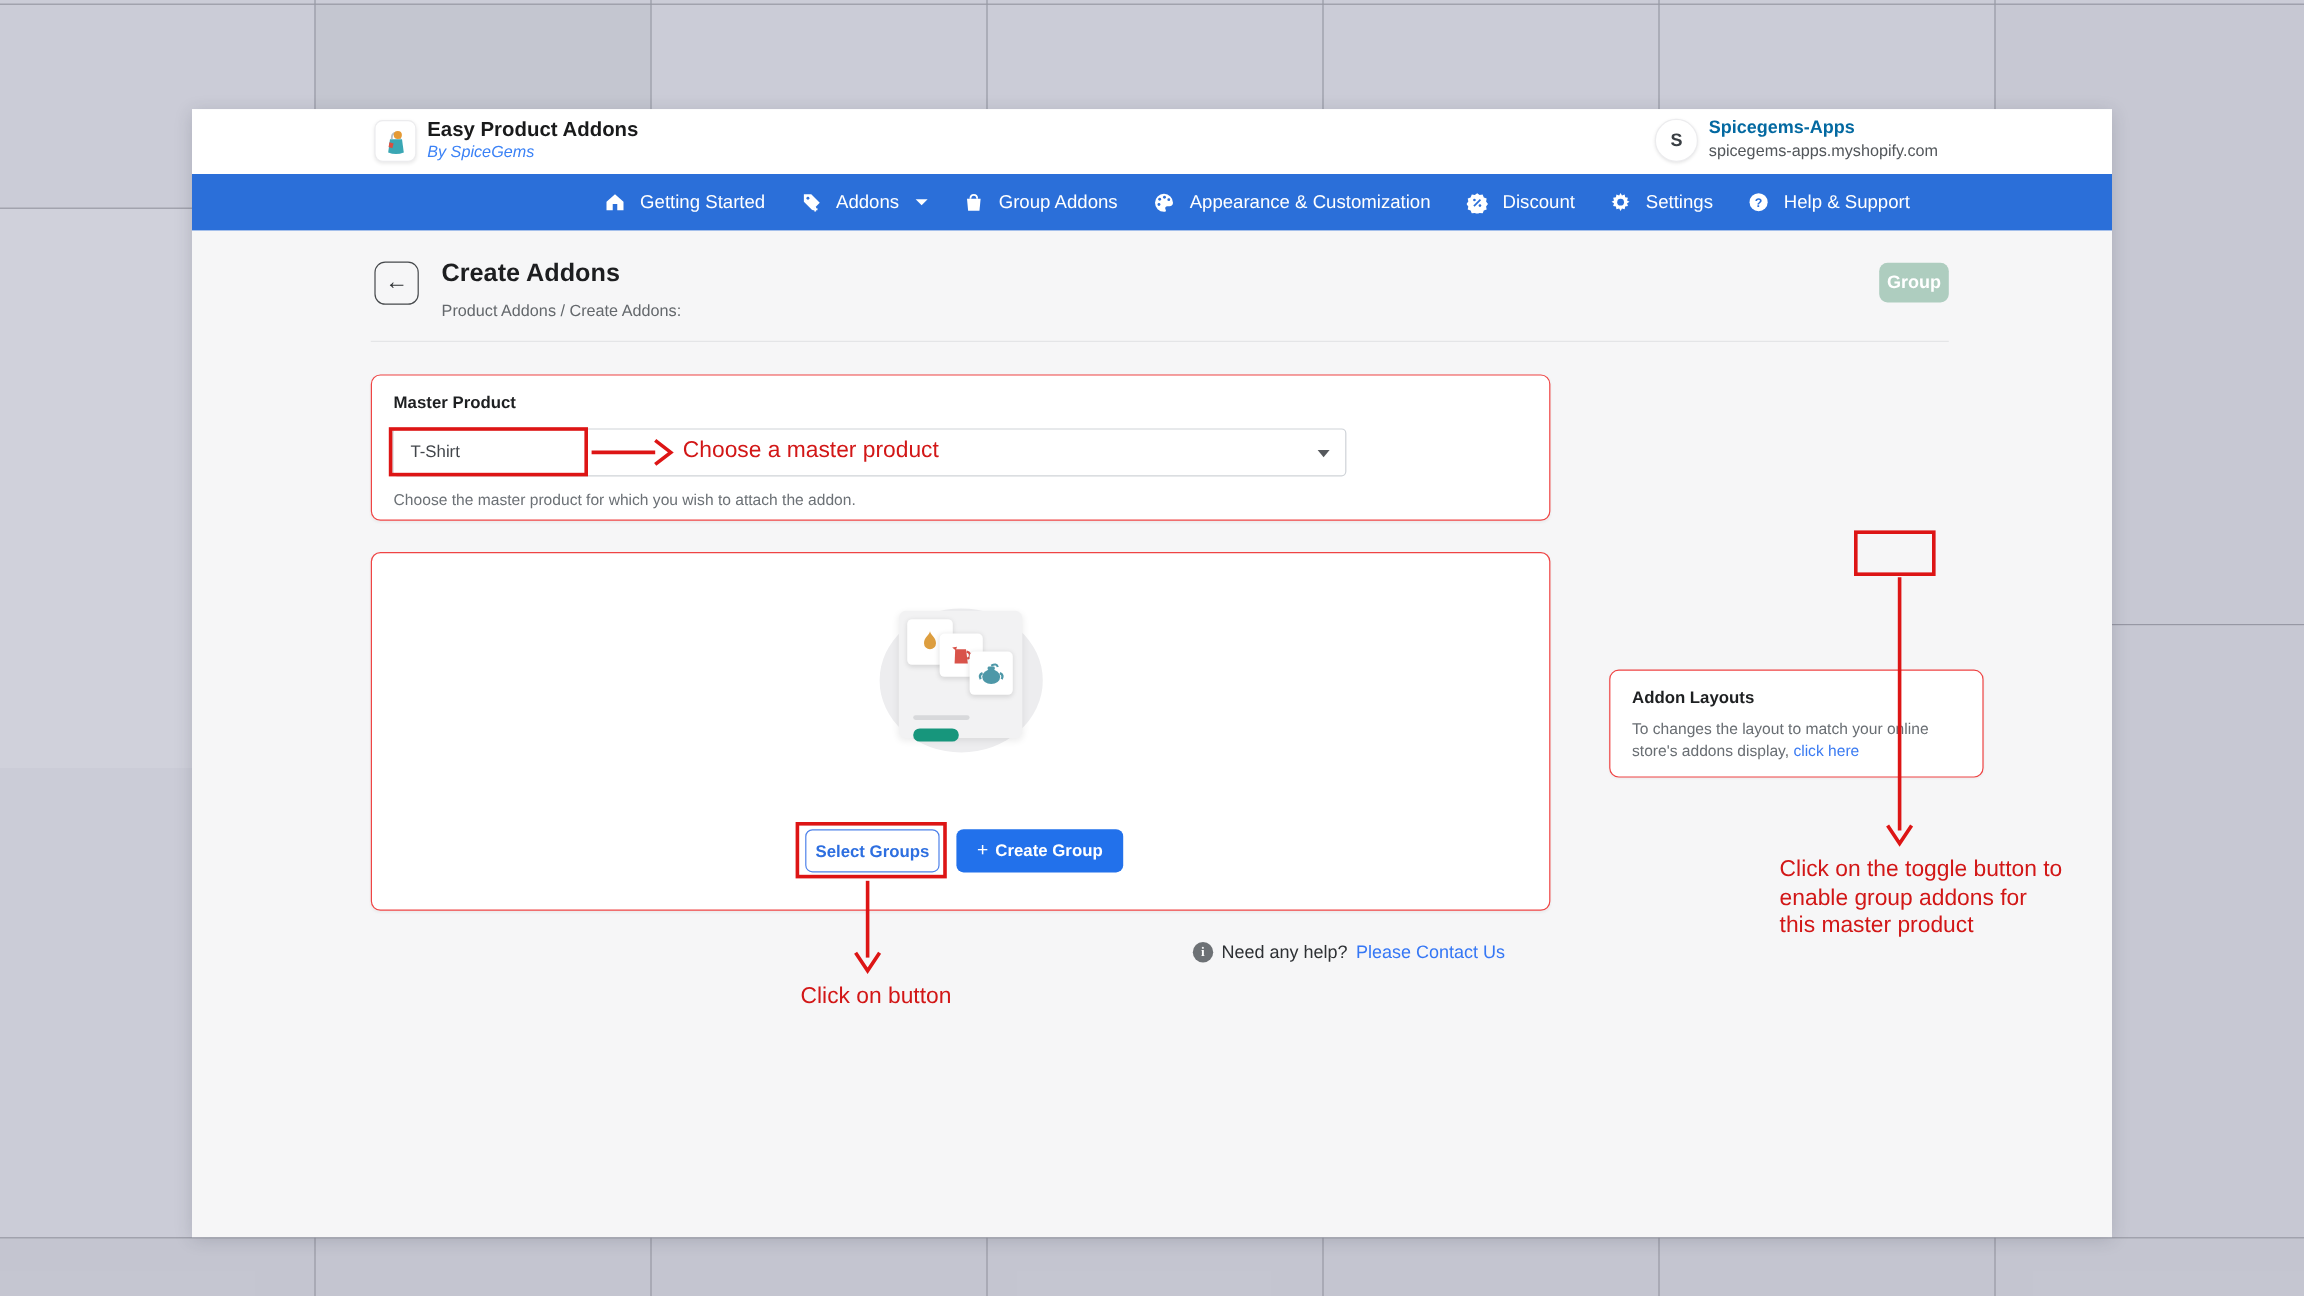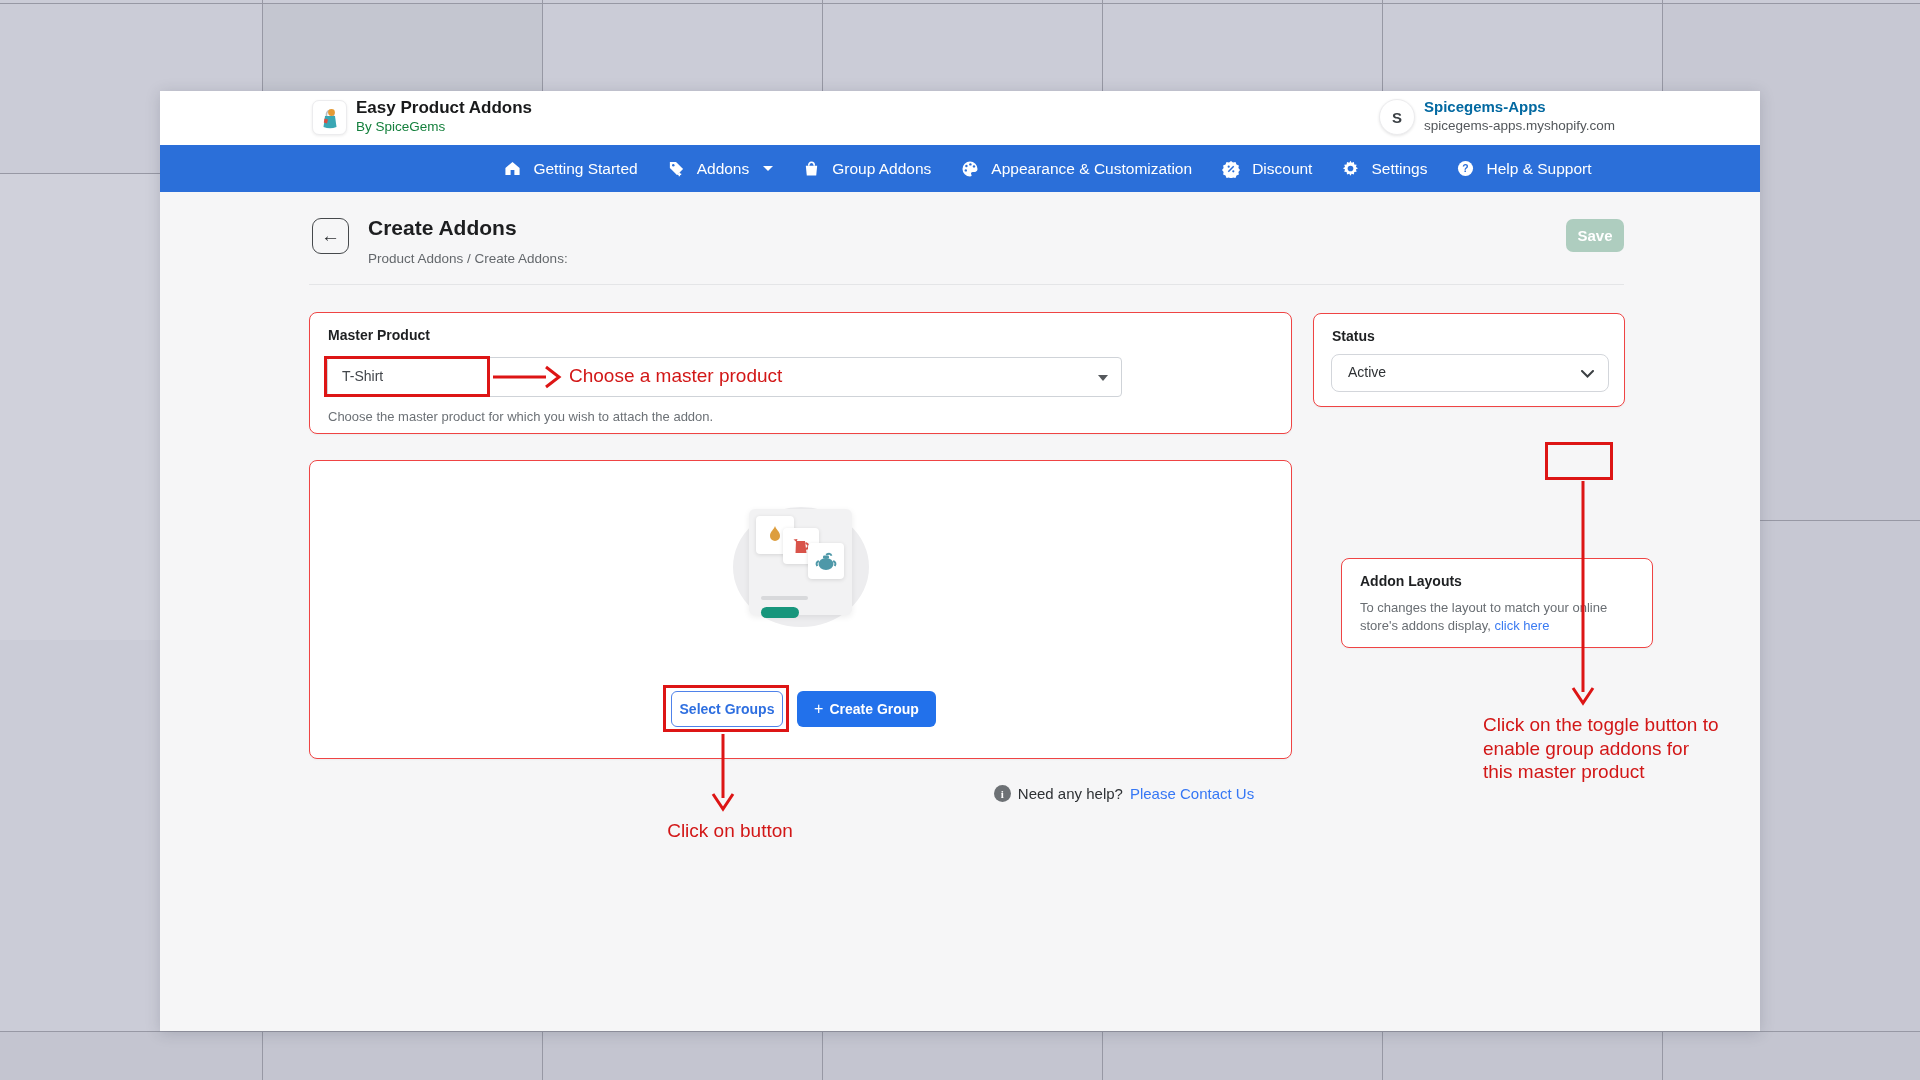--- a/index.html
+++ b/index.html
@@ -13,21 +13,21 @@
 
   
   .window { position:absolute; left:160px; top:91px; width:1600px; height:940px;
     background:#f6f6f7; box-shadow:0 2px 14px rgba(40,42,60,.18); z-index:2; }
 
   .app-header { position:absolute; left:0; top:0; width:100%; height:54px; background:#ffffff;text-align:center; }
   .app-icon { position:absolute; left:152px; top:9px; width:35px; height:35px;
     background:#fff; border:1px solid #ececee; border-radius:7px;
     box-shadow:0 1px 3px rgba(0,0,0,.08); display:flex; align-items:center; justify-content:center; }
   .app-title { position:absolute; left:196px; top:7px; font-size:17px; font-weight:700; color:#191a1b; }
-  .app-sub   { position:absolute; left:196px; top:28px; font-size:13.5px; color:#15803d; }
+  .app-sub   { position:absolute; left:196px; top:28px; font-size:13.5px; color:#3b82f6;font-style:italic; }
   .avatar { position:absolute; left:1219px; top:8px; width:36px; height:36px; border-radius:50%;
     background:#fff; border:1px solid #ececee; box-shadow:0 1px 3px rgba(0,0,0,.10);
     display:flex; align-items:center; justify-content:center; font-size:15px; font-weight:600; color:#3a3f44; }
   .store-name   { position:absolute; left:1264px; top:7px; font-size:15px; font-weight:700; color:#0369a1; }
   .store-domain { position:absolute; left:1264px; top:27px; font-size:13.5px; color:#53575b; }
 
   
   .nav { position:absolute; left:0; top:54px; width:100%; height:47px; background:#2b6fd9;
     display:flex; align-items:center; justify-content:center; }
   .nav-inner { display:flex; align-items:center; gap:30px; transform:translateX(88px); }
@@ -211,21 +211,21 @@
             </svg>
         </span>
         <span>Help &amp; Support</span>
       </div>
     </div>
   </div>
 
   <button class="back-btn">←</button>
   <div class="page-title">Create Addons</div>
   <div class="breadcrumb">Product Addons / Create Addons:</div>
-  <button class="save-btn">Save</button>
+  <button class="save-btn">Group</button>
   <div class="hdr-divider"></div>
 
   <div class="card card-master">
     <div class="card-label">Master Product</div>
     <div class="master-select">
       <span class="val">T-Shirt</span>
       <span class="caret"></span>
     </div>
     <div class="master-helper">Choose the master product for which you wish to attach the addon.</div>
   </div>
@@ -263,29 +263,20 @@
   </div>
 
   <div class="help-row">
     <div class="help-inner">
       <span class="info-icon">i</span>
       <span>Need any help?</span>
       <span class="help-link">Please Contact Us</span>
     </div>
   </div>
 
-  <div class="card card-status">
-    <div class="card-label">Status</div>
-    <div class="status-select">
-      <span class="val">Active</span>
-      <svg width="13" height="8" viewBox="0 0 13 8">
-          <path d="M1 1 L6.5 6.5 L12 1" fill="none" stroke="#3c4043" stroke-width="2" stroke-linecap="round"></path>
-        </svg>
-    </div>
-  </div>
 
 
   <div class="card card-layouts">
     <div class="card-label">Addon Layouts</div>
     <div class="side-desc">
       <span>To changes the layout to match your online store's addons display, </span><span class="side-link">click here</span>
     </div>
   </div>
 
 </div>

